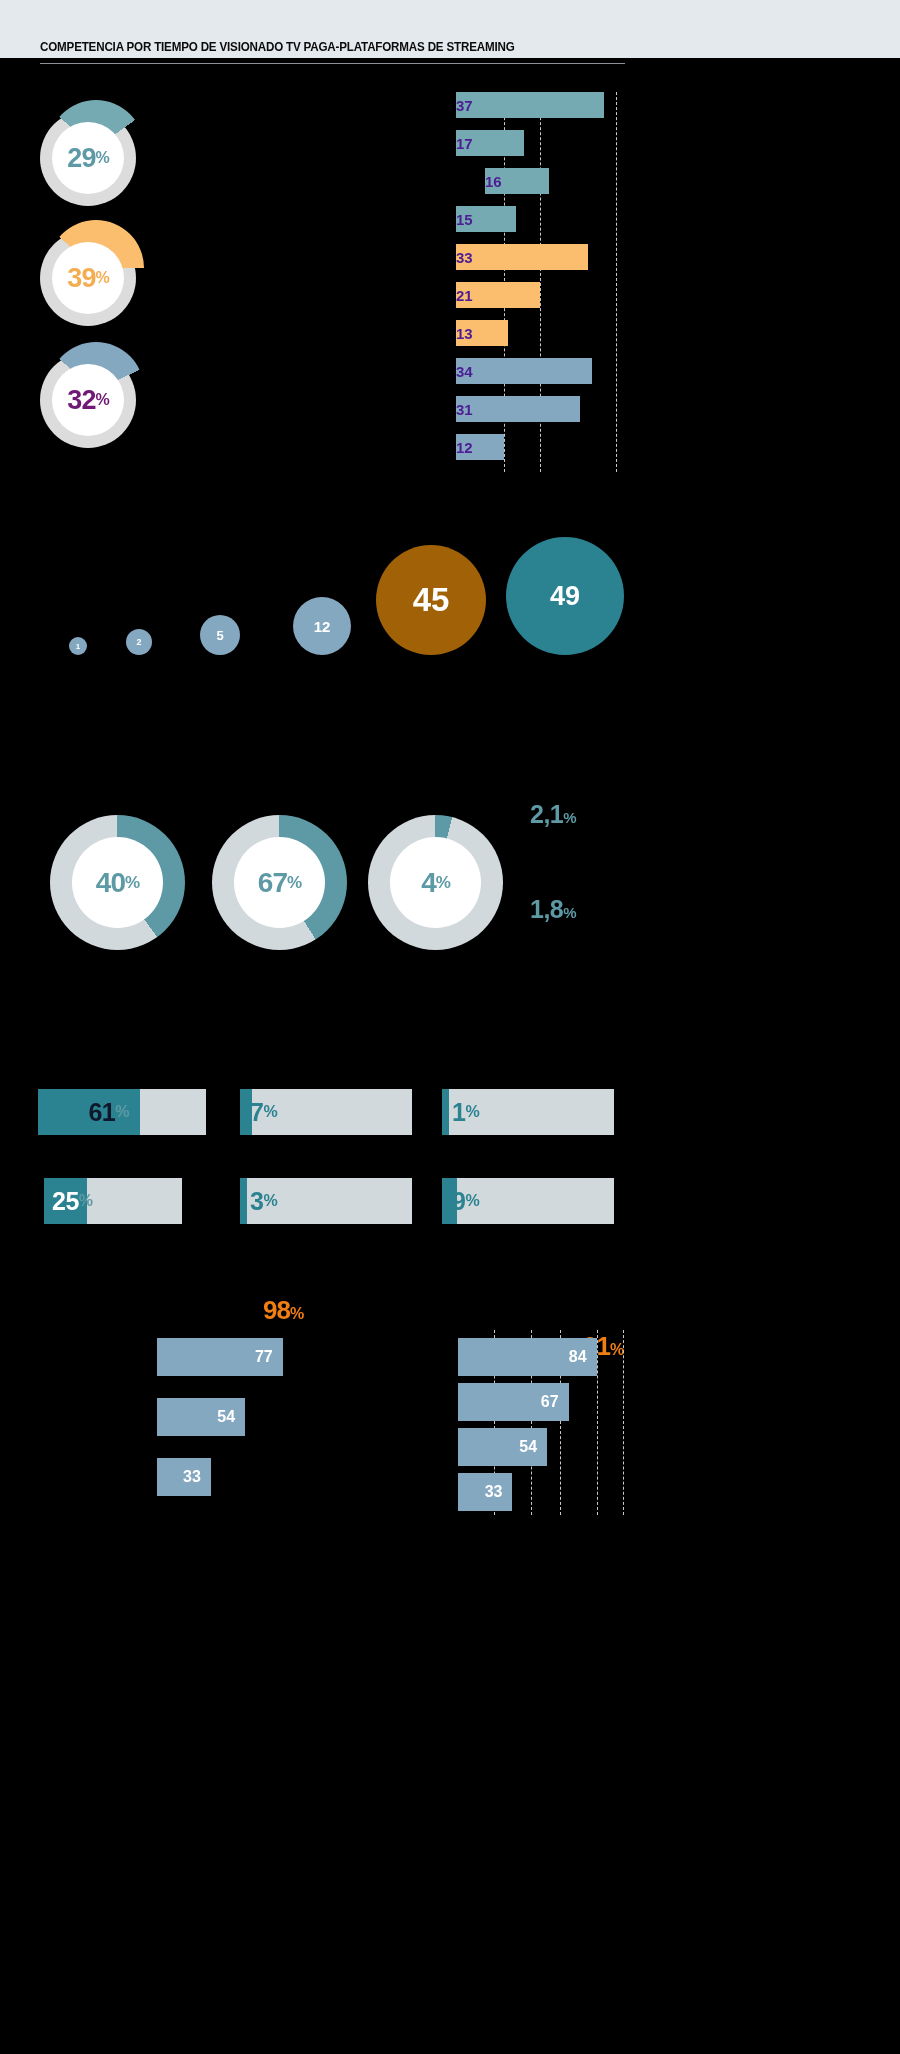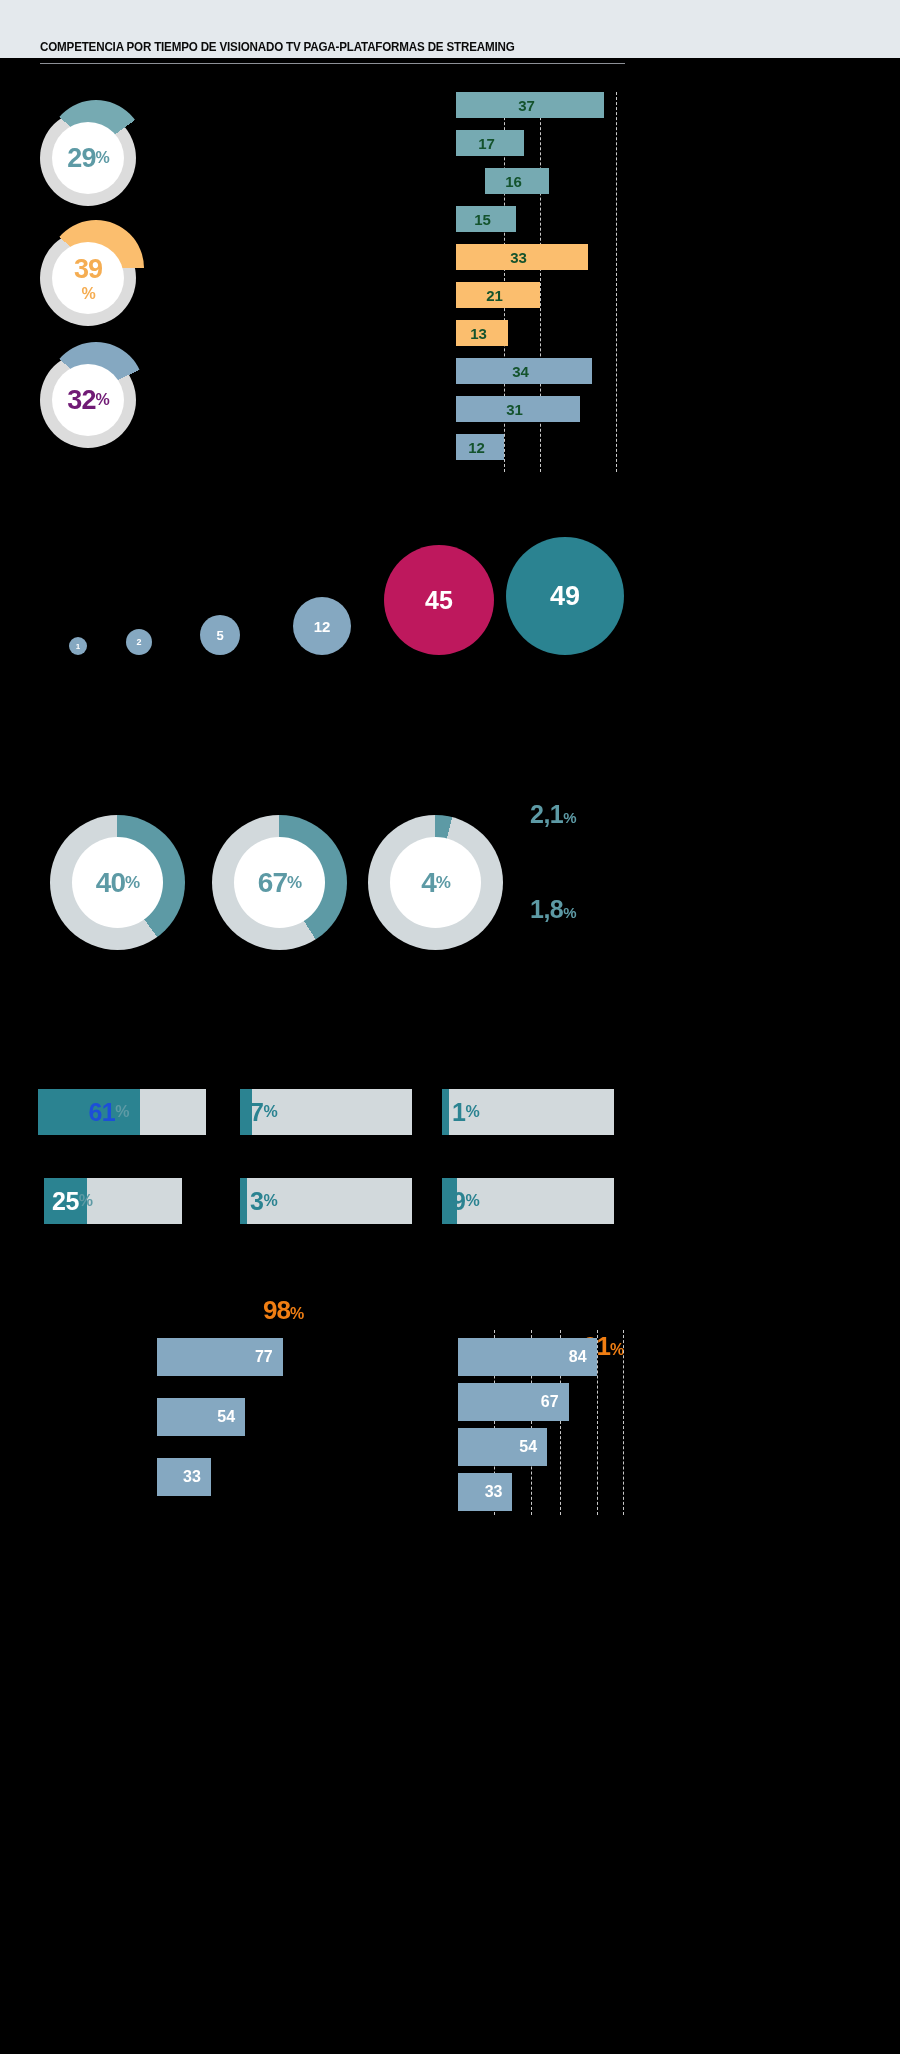--- a/index.html
+++ b/index.html
@@ -88,22 +88,22 @@
     z-index: 3;
   }
   .pie-label .pct { font-size: 16px; font-weight: 700; }
 
   
   #bars1 { position: absolute; left: 456px; top: 12px; width: 400px; height: 380px; }
   .b1-row { position: relative; height: 26px; margin-bottom: 12px; }
   .b1-bar {
     position: absolute; left: 0; top: 0;
     height: 26px;
-    display: flex; align-items: center; justify-content: center;
-    color: #14532d; font-size: 15px; font-weight: 700;
+    display: flex; align-items: center; justify-content: flex-start;
+    color: #4c1d95; font-size: 15px; font-weight: 700;
     padding-right: 7px;
   }
   .gridline-v {
     position: absolute; top: 0; width: 0;
     border-left: 1.4px dashed #c9c9c9;
     height: 100%;
   }
 
   
   #sec2 { position: absolute; left: 0; top: 520px; width: 900px; height: 170px; }
@@ -199,21 +199,21 @@
           <div class="pie-hole"></div>
           <div class="pie-label" style="color: rgb(93, 154, 165);">
             <span>29</span>
             <span class="pct">%</span>
           </div>
         </div>
         <div class="pie-wrap" style="left: 40px; top: 150px;">
           <div class="pie-ring"></div>
           <div class="pie-slice" style="background: conic-gradient(from 310deg, rgb(251, 190, 110) 0deg, rgb(251, 190, 110) 140.4deg, rgba(0, 0, 0, 0) 140.4deg, rgba(0, 0, 0, 0) 360deg);"></div>
           <div class="pie-hole"></div>
-          <div class="pie-label" style="color: rgb(245, 173, 82); flex-direction: column;">
+          <div class="pie-label" style="color: rgb(245, 173, 82);">
             <span>39</span>
             <span class="pct">%</span>
           </div>
         </div>
         <div class="pie-wrap" style="left: 40px; top: 272px;">
           <div class="pie-ring"></div>
           <div class="pie-slice" style="background: conic-gradient(from 310deg, rgb(133, 168, 193) 0deg, rgb(133, 168, 193) 115.2deg, rgba(0, 0, 0, 0) 115.2deg, rgba(0, 0, 0, 0) 360deg);"></div>
           <div class="pie-hole"></div>
           <div class="pie-label" style="color: #701a75;">
             <span>32</span>
@@ -284,21 +284,21 @@
       </div>
       <div class="bubble" style="width: 26px; height: 26px; left: 126px; top: 109px; background: rgb(133, 168, 193); font-size: 9px;">
         <span>2</span>
       </div>
       <div class="bubble" style="width: 40px; height: 40px; left: 200px; top: 95px; background: rgb(133, 168, 193); font-size: 13px;">
         <span>5</span>
       </div>
       <div class="bubble" style="width: 58px; height: 58px; left: 293px; top: 77px; background: rgb(133, 168, 193); font-size: 15px;">
         <span>12</span>
       </div>
-      <div class="bubble" style="width: 110px; height: 110px; left: 384px; top: 25px; background: #be185d; font-size: 25px;">
+      <div class="bubble" style="width: 110px; height: 110px; left: 376px; top: 25px; background: #a16207; font-size: 33px;">
         <span>45</span>
       </div>
       <div class="bubble" style="width: 118px; height: 118px; left: 506px; top: 17px; background: rgb(43, 131, 145); font-size: 27px;">
         <span>49</span>
       </div>
     </div>
 
   <div id="sec3">
       <div class="donut" style="left: 50px; top: 15px;">
         <div class="donut-ring" style="background: conic-gradient(rgb(93, 154, 165) 0deg, rgb(93, 154, 165) 144deg, rgb(210, 217, 220) 144deg, rgb(210, 217, 220) 360deg);"></div>
@@ -325,21 +325,21 @@
         </div>
       </div>
       <div class="side-stat" style="left: 530px; top: 0px;"><span>2,1</span><span class="pct">%</span></div>
       <div class="side-stat" style="left: 530px; top: 95px;"><span>1,8</span><span class="pct">%</span></div>
     </div>
 
   <div id="sec4">
       <div class="pbar" style="left: 38px; top: 14px; width: 168px;">
         <div class="pbar-fill" style="width: 102.48px;"></div>
         <div class="pbar-text" style="color: rgb(255, 255, 255); padding-left: 50.48px;">
-          <span style="color: #1d4ed8;">61</span>
+          <span style="color: #0f172a;">61</span>
           <span class="pct" style="color: rgb(93, 154, 165);">%</span>
         </div>
       </div>
       <div class="pbar" style="left: 240px; top: 14px; width: 172px;">
         <div class="pbar-fill" style="width: 12.04px;"></div>
         <div class="pbar-text" style="color: rgb(43, 131, 145); padding-left: 10px;">
           <span>7</span>
           <span class="pct">%</span>
         </div>
       </div>

